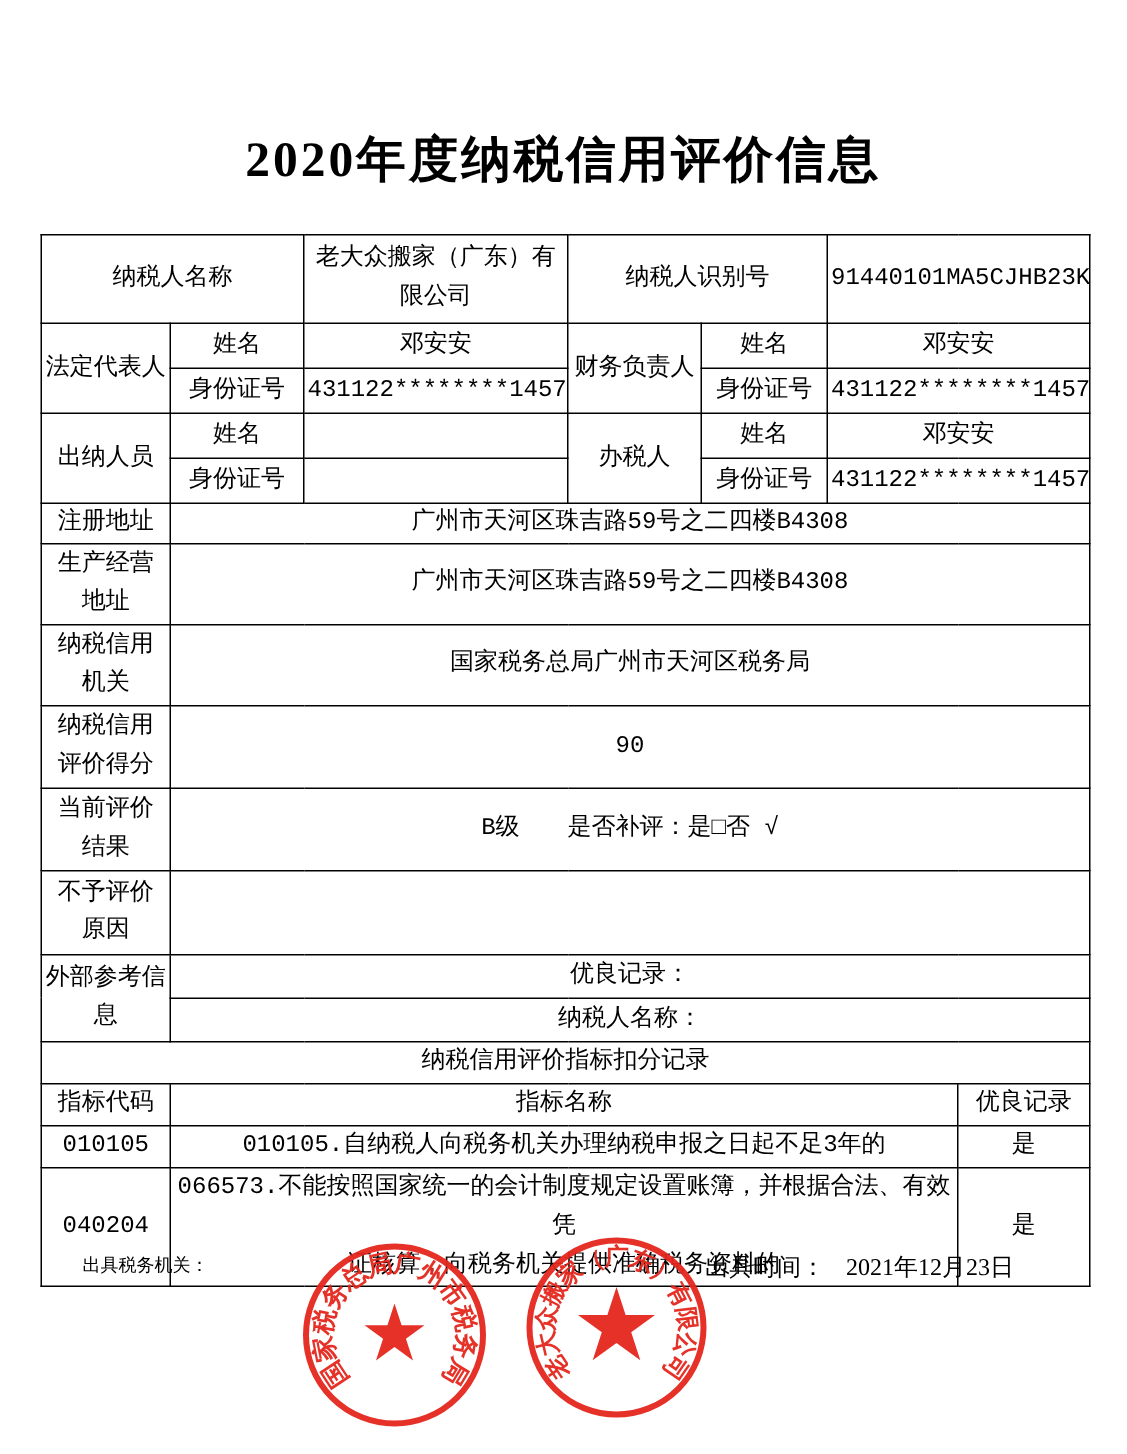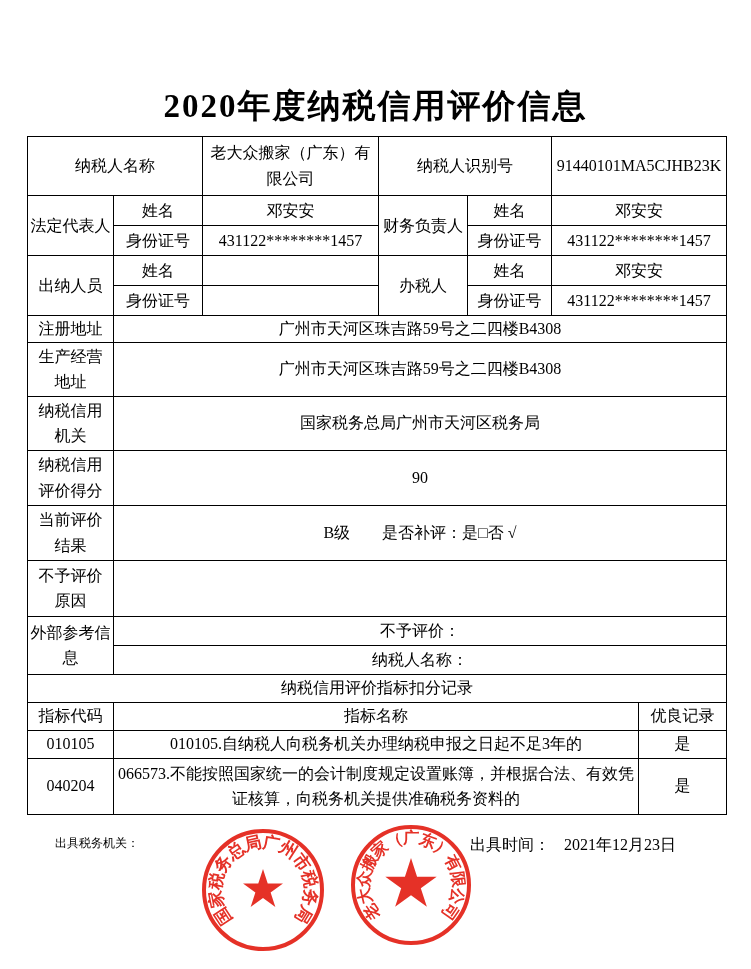--- a/index.html
+++ b/index.html
@@ -10,22 +10,22 @@
     font-family:"Liberation Serif","DejaVu Serif",serif;
     color:#000;
     overflow:hidden;
     margin-top:40px;
   }
   .title{
     position:absolute;top:44px;left:0;width:100%;
     text-align:center;font-size:33px;font-weight:bold;letter-spacing:2px;
   }
   table.doc{
-    position:absolute;left:27px;top:96px;width:699px;
-    border-collapse:collapse;table-layout:fixed;
+    position:absolute;left:27px;top:116px;width:699px;
+    border-collapse:collapse;table-layout:fixed;font-family:Liberation Mono, monospace;
   }
   table.doc td{
     border:1.5px solid #000;
     font-size:16px;line-height:1.62;
     text-align:center;vertical-align:middle;
     padding:0 2px;white-space:pre-line;overflow:hidden;
   }
   td.left{text-align:left;padding-left:4px;}
   tr.h59{height:59px}tr.h30{height:30px}tr.h26{height:26px}
   tr.h54{height:54px}tr.h55{height:55px}tr.h56{height:56px}
@@ -114,21 +114,21 @@
       <td colspan="6">B级　　是否补评：是□否 √</td>
     </tr>
     <tr class="h56">
       <td>不予评价
 原因</td>
       <td colspan="6"></td>
     </tr>
     <tr class="h29">
       <td rowspan="2">外部参考信
 息</td>
-      <td colspan="6" class="left">不予评价：</td>
+      <td colspan="6" class="left">优良记录：</td>
     </tr>
     <tr class="h29">
       <td colspan="6" class="left">纳税人名称：</td>
     </tr>
     <tr class="h28">
       <td colspan="7">纳税信用评价指标扣分记录</td>
     </tr>
     <tr class="h28">
       <td>指标代码</td>
       <td colspan="5">指标名称</td>

